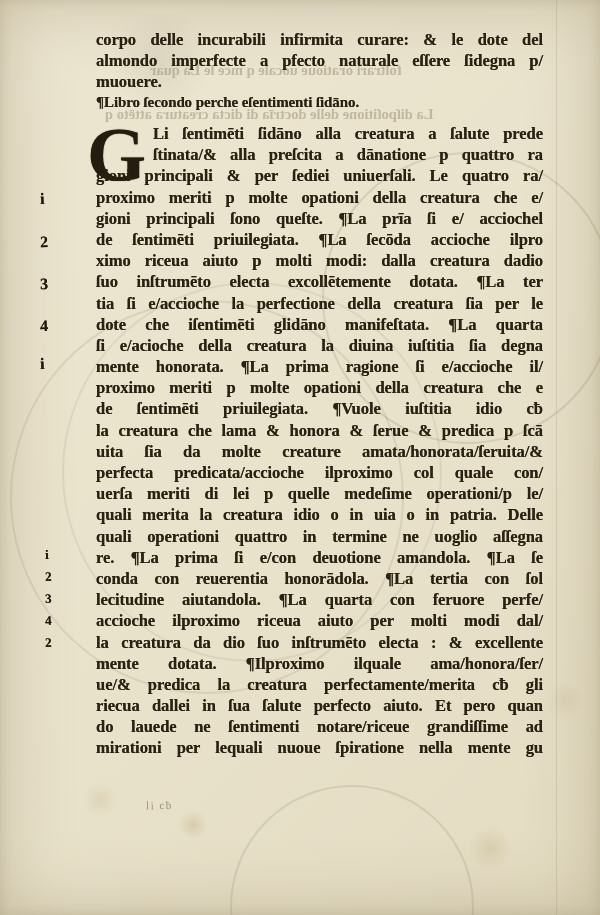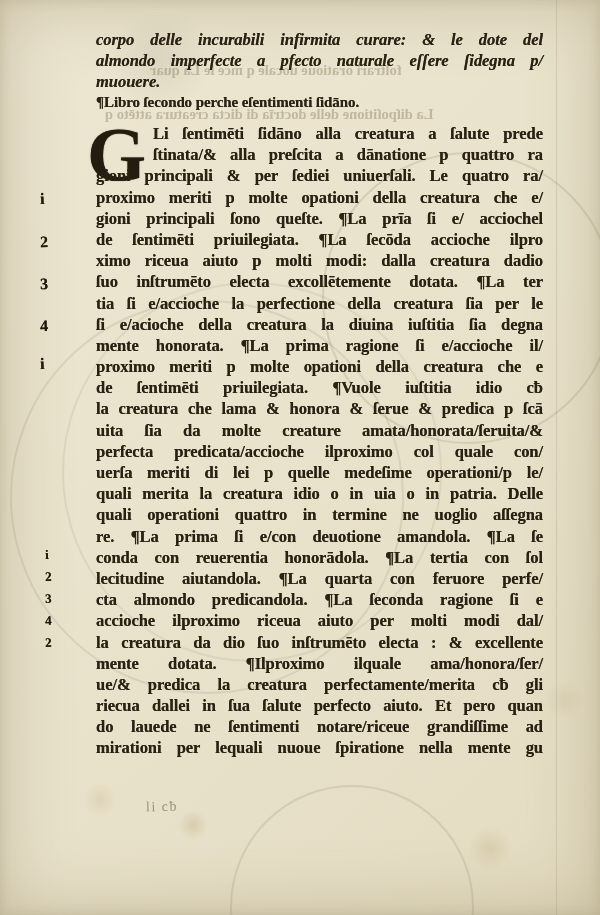--- a/index.html
+++ b/index.html
@@ -13,21 +13,21 @@
       radial-gradient(circle, rgba(120,116,100,0.12) 0%, rgba(120,116,100,0) 70%),
       radial-gradient(circle, rgba(146,118,62,0.13) 0%, rgba(146,118,62,0) 70%),
       radial-gradient(circle, rgba(146,118,62,0.10) 0%, rgba(146,118,62,0) 70%),
       linear-gradient(135deg, #ece5d0 0%, #e9e2cb 55%, #e3dbc1 100%);
     background-repeat:no-repeat;
     background-position:178px 810px, 468px 826px, 100px 15px, 82px 782px, 545px 680px, 0 0;
     background-size:30px 30px, 44px 44px, 120px 90px, 36px 36px, 40px 40px, 100% 100%;
     box-shadow: inset 0 0 70px rgba(115,98,60,0.30), inset 0 0 12px rgba(115,98,60,0.18);
   }
   .textcol { position:absolute; left:96px; width:447px; }
-  .block-top { top:29px;font-style:italic; }
+  .block-top { top:29px; }
   .block-heading { top:92px; }
   .block-body { top:123px; }
   .tline {
     height:21.2px; line-height:21.2px; font-size:16.6px; font-weight:bold;
     letter-spacing:-0.1px; white-space:normal;
     text-align:justify; text-align-last:justify; text-justify:inter-word;
     text-shadow:0 0 0.5px rgba(42,33,19,0.75);
   }
   .tline.left { text-align:center; text-align-last:left; }
   .tline.indent { padding-left:57px; }
@@ -43,21 +43,21 @@
     position:absolute; font-weight:bold; color:#211609;
     transform:rotate(-2deg); text-shadow:0 0 0.5px rgba(33,22,9,0.8);
   }
   .mnum.g1 { left:40px; font-size:16px; }
   .mnum.g2 { left:45px; font-size:13px; }
   .showthrough {
     position:absolute; transform:scaleX(-1); color:rgba(125,112,85,0.38);
     filter:blur(0.6px); font-size:14.5px; font-weight:bold; white-space:nowrap;
   }
   .bottom-mark {
-    position:absolute; left:146px; top:799px; font-size:14px;
+    position:absolute; left:146px; top:799px; font-size:11px;
     color:rgba(90,80,55,0.55); letter-spacing:1.5px; transform:rotate(-1deg);
   }
   .wmark {
     position:absolute; border:2px solid rgba(130,118,92,0.20); border-radius:50%;
   }
   .wm1 { left:322px; top:152px; width:288px; height:288px; }
   .wm2 { left:10px;  top:300px; width:390px; height:390px; border-color:rgba(130,118,92,0.16); }
   .wm3 { left:62px;  top:282px; width:376px; height:376px; border-color:rgba(130,118,92,0.12); }
   .wm4 { left:230px; top:785px; width:240px; height:240px; border-color:rgba(130,118,92,0.18); }
   .chainline {
@@ -94,34 +94,34 @@
   <div class="textcol block-body">
       <div class="tline indent">Li ſentimēti ſidāno alla creatura a ſalute prede</div>
       <div class="tline indent">ſtinata/&amp; alla preſcita a dānatione p quattro ra</div>
       <div class="tline">gioni principali &amp; per ſediei uniuerſali. Le quatro ra/</div>
       <div class="tline">proximo meriti p molte opationi della creatura che e/</div>
       <div class="tline">gioni principali ſono queſte. ¶La prīa ſi e/ acciochel</div>
       <div class="tline">de ſentimēti priuilegiata. ¶La ſecōda accioche ilpro</div>
       <div class="tline">ximo riceua aiuto p molti modi: dalla creatura dadio</div>
       <div class="tline">ſuo inſtrumēto electa excollētemente dotata. ¶La ter</div>
       <div class="tline">tia ſi e/accioche la perfectione della creatura ſia per le</div>
+      <div class="tline">dote che iſentimēti glidāno manifeſtata. ¶La quarta</div>
       <div class="tline">ſi e/acioche della creatura la diuina iuſtitia ſia degna</div>
       <div class="tline">mente honorata. ¶La prima ragione ſi e/accioche il/</div>
       <div class="tline">proximo meriti p molte opationi della creatura che e</div>
       <div class="tline">de ſentimēti priuilegiata. ¶Vuole iuſtitia idio cƀ</div>
       <div class="tline">la creatura che lama &amp; honora &amp; ſerue &amp; predica p ſcā</div>
       <div class="tline">uita ſia da molte creature amata/honorata/ſeruita/&amp;</div>
       <div class="tline">perfecta predicata/accioche ilproximo col quale con/</div>
       <div class="tline">uerſa meriti di lei p quelle medeſime operationi/p le/</div>
       <div class="tline">quali merita la creatura idio o in uia o in patria. Delle</div>
       <div class="tline">quali operationi quattro in termine ne uoglio aſſegna</div>
       <div class="tline">re. ¶La prima ſi e/con deuotione amandola. ¶La ſe</div>
       <div class="tline">conda con reuerentia honorādola. ¶La tertia con ſol</div>
       <div class="tline">lecitudine aiutandola. ¶La quarta con feruore perfe/</div>
-      <div class="tline">cta almondo predicandola. ¶La ſeconda ragione ſi e</div>
       <div class="tline">accioche ilproximo riceua aiuto per molti modi dal/</div>
       <div class="tline">la creatura da dio ſuo inſtrumēto electa : &amp; excellente</div>
       <div class="tline">mente dotata. ¶Ilproximo ilquale ama/honora/ſer/</div>
       <div class="tline">ue/&amp; predica la creatura perfectamente/merita cƀ gli</div>
       <div class="tline">riecua dallei in ſua ſalute perfecto aiuto. Et pero quan</div>
       <div class="tline">do lauede ne ſentimenti notare/riceue grandiſſime ad</div>
       <div class="tline">mirationi per lequali nuoue ſpiratione nella mente gu</div>
     </div>
 
   <div class="bottom-mark">li cƀ</div>

